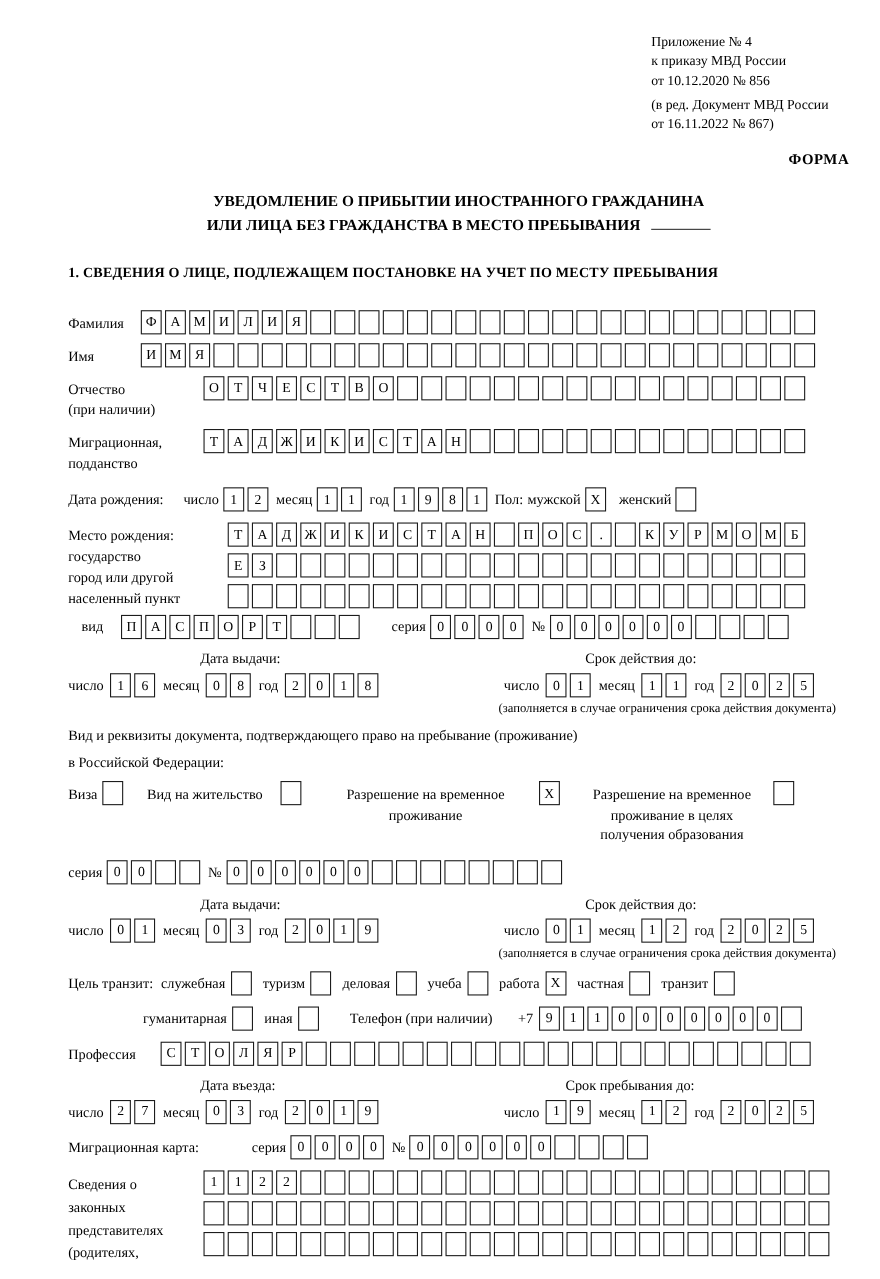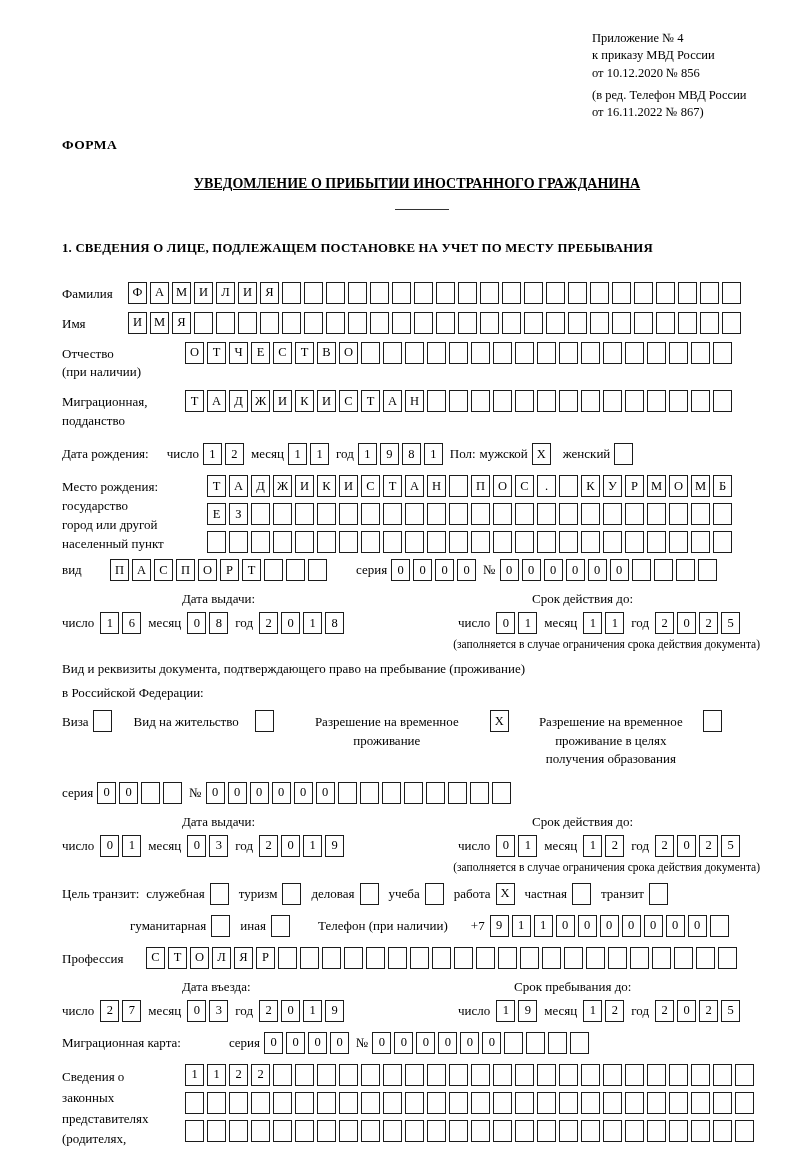--- a/index.html
+++ b/index.html
@@ -5,26 +5,26 @@
   * { box-sizing: border-box; margin: 0; padding: 0; }
   html,body { background:#fff; }
   body {
     width: 800px; height: 1163px; margin: 0;
     font-family: "Liberation Serif", serif;
     color: #000; font-size: 13px;
   }
   .page { padding: 30px 28px 0 62px; }
   .annex { margin-left: 530px; font-size: 12.5px; line-height: 1.38; }
   .annex .amend { margin-top: 5px; }
-  .forma { text-align: left; font-weight: bold; font-size: 13.5px; margin-top: 16px; letter-spacing: .5px; }
-  .title { text-align: center; font-weight: bold; font-size: 14px; line-height: 1.55; margin-top: 20px; text-decoration: underline; }
+  .forma { text-align: right; font-weight: bold; font-size: 13.5px; margin-top: 16px; letter-spacing: .5px; }
+  .title { text-align: center; font-weight: bold; font-size: 14px; line-height: 1.55; margin-top: 20px; }
   .blank-line { display:inline-block; width:54px; height:14px; border-bottom:1.8px solid #333; margin-left:10px; }
   .sect { font-weight: bold; font-size: 12.8px; margin-top: 24px; letter-spacing: .2px; }
   .frow { display: flex; align-items: flex-start; margin-top: 8px; }
-  .frow.vcenter { align-items: center; }
+  .frow.vcenter { align-items: center; text-align: center; }
   .lab { flex: none; line-height: 1.45; padding-top: 3px; }
   .w66 { width: 66px; } .w123 { width: 123px; } .w143 { width: 145px; } .w83 { width: 84px; }
   .cells { display: flex; flex: none; }
   .cell {
     width: 19px; height: 22px; flex: none;
     border: 1.5px solid #1c1c1c; margin-right: 3px;
     display: inline-flex; align-items: center; justify-content: center;
     font-size: 12.5px; background: #fff;
   }
   .cbox {
@@ -60,31 +60,31 @@
 </head>
 <body>
 
 <div class="page">
 
   <div class="annex">
     <div>Приложение № 4</div>
     <div>к приказу МВД России</div>
     <div>от 10.12.2020 № 856</div>
     <div class="amend">
-      <div>(в ред. Телефон МВД России</div>
+      <div>(в ред. Документ МВД России</div>
       <div>от 16.11.2022 № 867)</div>
     </div>
   </div>
 
   <div class="forma">ФОРМА</div>
 
   <div class="title">
     <div>УВЕДОМЛЕНИЕ О ПРИБЫТИИ ИНОСТРАННОГО ГРАЖДАНИНА</div>
     <div>
-      <span class="blank-line"></span>
+      <span>ИЛИ ЛИЦА БЕЗ ГРАЖДАНСТВА В МЕСТО ПРЕБЫВАНИЯ</span><span class="blank-line"></span>
     </div>
   </div>
 
   <div class="sect">1. СВЕДЕНИЯ О ЛИЦЕ, ПОДЛЕЖАЩЕМ ПОСТАНОВКЕ НА УЧЕТ ПО МЕСТУ ПРЕБЫВАНИЯ</div>
 
   <div class="frow" style="margin-top:26px">
     <div class="lab w66">Фамилия</div>
     <div class="cells">
         <span class="cell">Ф</span>
         <span class="cell">А</span>

